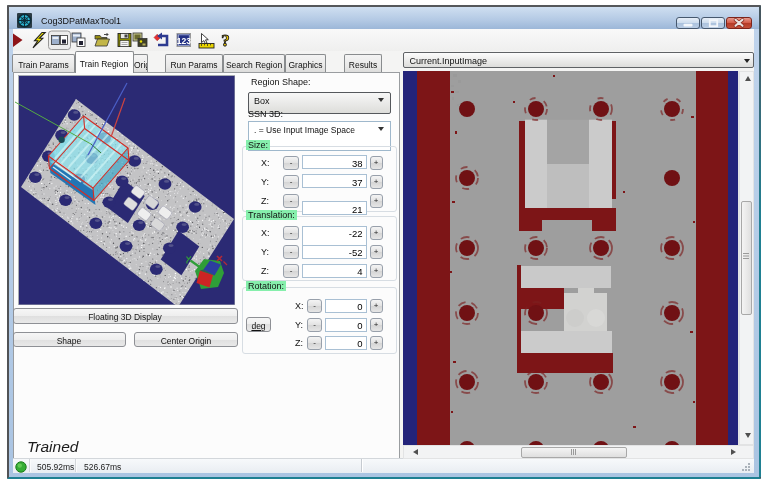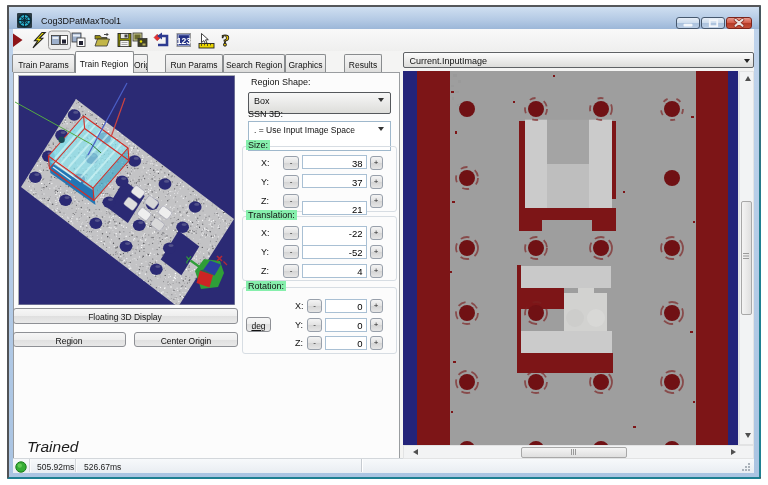--- a/index.html
+++ b/index.html
@@ -2533,21 +2533,21 @@
     <polygon points="188.5,196.5 195,187.5 206,191.5 199.5,202.5" fill="#2c3da0"></polygon>
     <polygon points="181.5,210 185,197.5 198,202 194.5,214.5" fill="#cc2424"></polygon>
     <polygon points="185,197.5 198,202 199.5,202.5 188.5,196.5" fill="#343464" opacity="0.6"></polygon>
     <line x1="186" y1="195" x2="175.5" y2="187.5" stroke="#2f9e38" stroke-width="2.2"></line>
     <path d="M171.5,183.5 l2.2,2.8 m2.2,-3 l-4,5.4 l0,1.8" stroke="#2f9e38" stroke-width="1.2" fill="none"></path>
     <path d="M202,183 l5,5 m0,-5 l-5,5" stroke="#b42836" stroke-width="1.6" fill="none"></path>
     <path d="M208.5,188.5 l3.5,3.5" stroke="#b42836" stroke-width="1.2"></path>
   </svg>
 
   <div class="abs btn" style="left:12.5px;top:308px;width:225px;height:16px;padding-top:3px;">Floating 3D Display</div>
-  <div class="abs btn" style="left:12.5px;top:332px;width:113px;height:15px;padding-top:2.5px;">Region</div>
+  <div class="abs btn" style="left:12.5px;top:332px;width:113px;height:15px;padding-top:2.5px;">Shape</div>
   <div class="abs btn" style="left:134px;top:332px;width:104px;height:15px;padding-top:2.5px;">Center Origin</div>
 
   <div class="abs lbl" style="left:251px;top:77px;">Region Shape:</div>
   <div class="abs combo" style="left:248px;top:92px;width:143px;height:22px;padding:3px 0 0 5px;">Box</div>
   <div class="abs arrow" style="left:378px;top:97.5px;border-left:3.5px solid transparent;border-right:3.5px solid transparent;border-top:4.5px solid #333;"></div>
   <div class="abs lbl" style="left:248px;top:109px;">SSN 3D:</div>
   <div class="abs combo2" style="left:248px;top:121px;width:143px;height:30px;padding:3px 0 0 5px;">. = Use Input Image Space</div>
   <div class="abs arrow" style="left:378px;top:126.5px;border-left:3.5px solid transparent;border-right:3.5px solid transparent;border-top:4.5px solid #333;"></div>
 
   <div class="abs grp" style="left:242px;top:146px;width:155px;height:66px;"></div>

